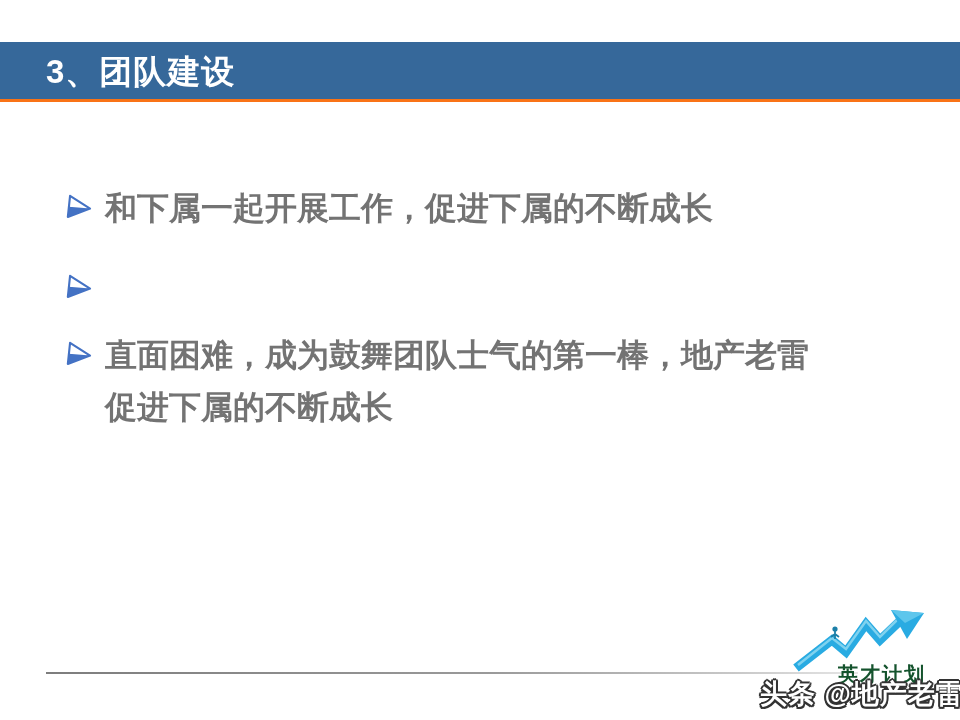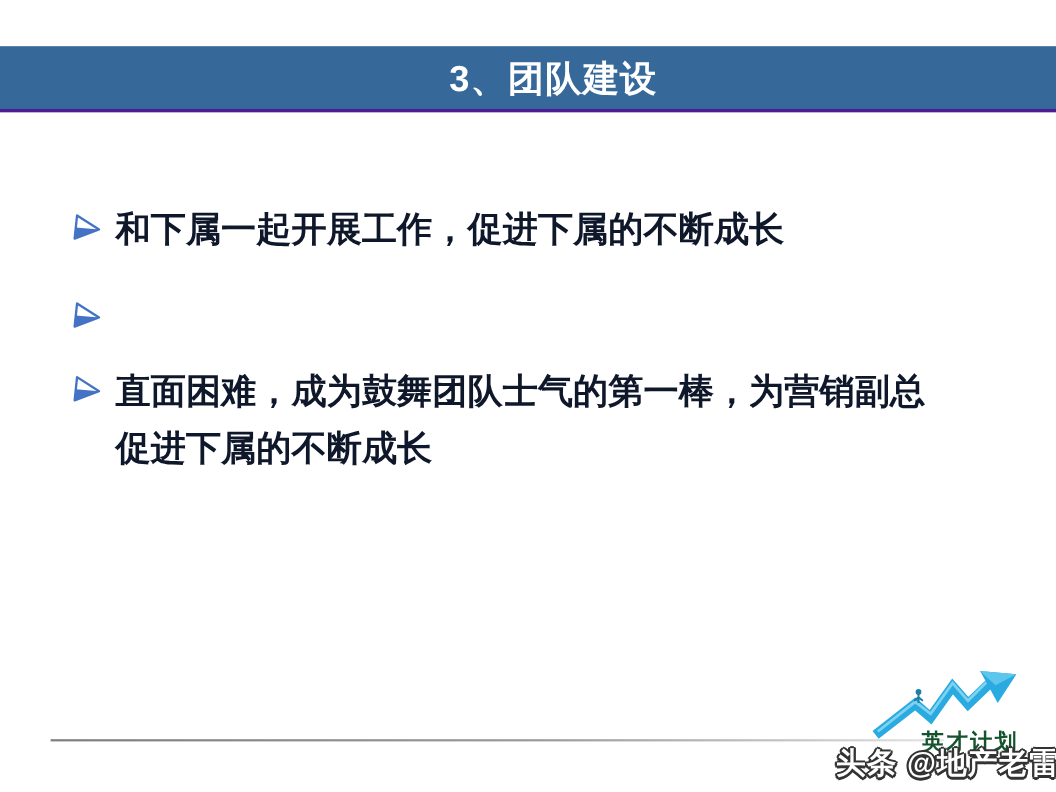--- a/index.html
+++ b/index.html
@@ -15,22 +15,21 @@
   }
 
   
   .title-bar {
     position: absolute;
     top: 42px;
     left: 0;
     width: 960px;
     height: 60px;
     background: #36689A;
-    border-bottom: 3px solid #4c1d95;
-    text-align: center;
+    border-bottom: 3px solid #f97316;
   }
   .title-bar h1 {
     margin-left: 46px;
     line-height: 60px;
     font-size: 33px;
     font-weight: 700;
     color: #ffffff;
     letter-spacing: 1px;
     white-space: nowrap;
   }
@@ -53,21 +52,21 @@
     width: 27px;
     height: 27px;
     margin-top: 12px;
     transform: rotate(6deg);
   }
   .bullet-lines { margin-left: 12px; }
   .bullet-line {
     font-size: 32px;
     line-height: 52px;
     font-weight: 700;
-    color: #0f172a;
+    color: #737373;
     white-space: nowrap;
   }
 
   
   .divider {
     position: absolute;
     top: 672px;
     left: 46px;
     width: 812px;
     height: 2px;
@@ -137,21 +136,21 @@
       <div class="bullet-lines">
       </div>
     </li>
 
     <li>
       <svg class="arrow-bullet" viewBox="0 0 28 28">
         <polygon points="3,3 25,14 3,25" fill="#ffffff" stroke="#4472C4" stroke-width="2.2" stroke-linejoin="round"></polygon>
         <polygon points="3,14.5 25,14 3,25" fill="#4472C4"></polygon>
       </svg>
       <div class="bullet-lines">
-        <div class="bullet-line">直面困难，成为鼓舞团队士气的第一棒，为营销副总</div>
+        <div class="bullet-line">直面困难，成为鼓舞团队士气的第一棒，地产老雷</div>
         <div class="bullet-line">促进下属的不断成长</div>
       </div>
     </li>
 
   </ul>
 
   <div class="divider"></div>
 
   <svg class="logo-arrow" viewBox="0 0 150 62">
     <path d="M4,58 L40,30 L54,42 L74,14 L88,30 L110,9" fill="none" stroke="#29ABE2" stroke-width="9" stroke-linejoin="miter"></path>

